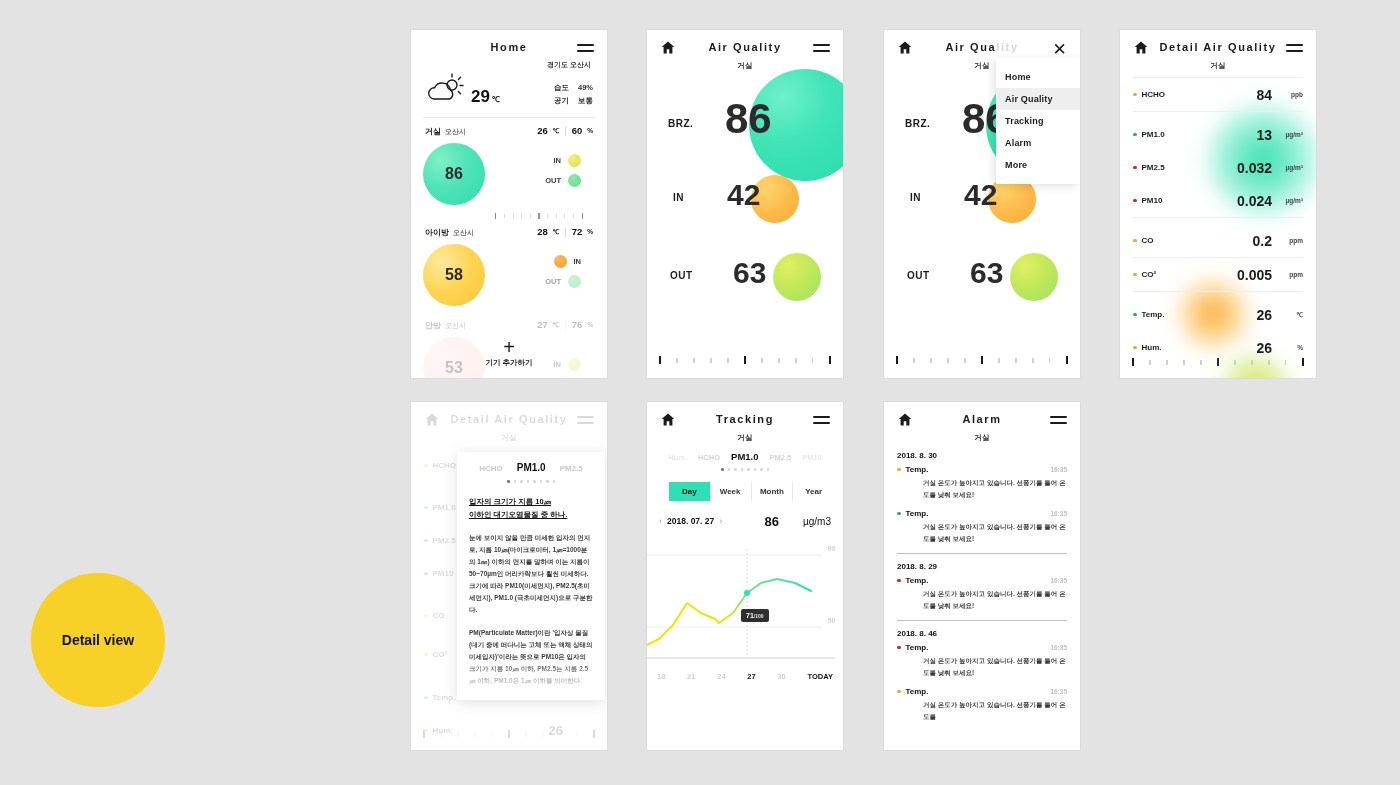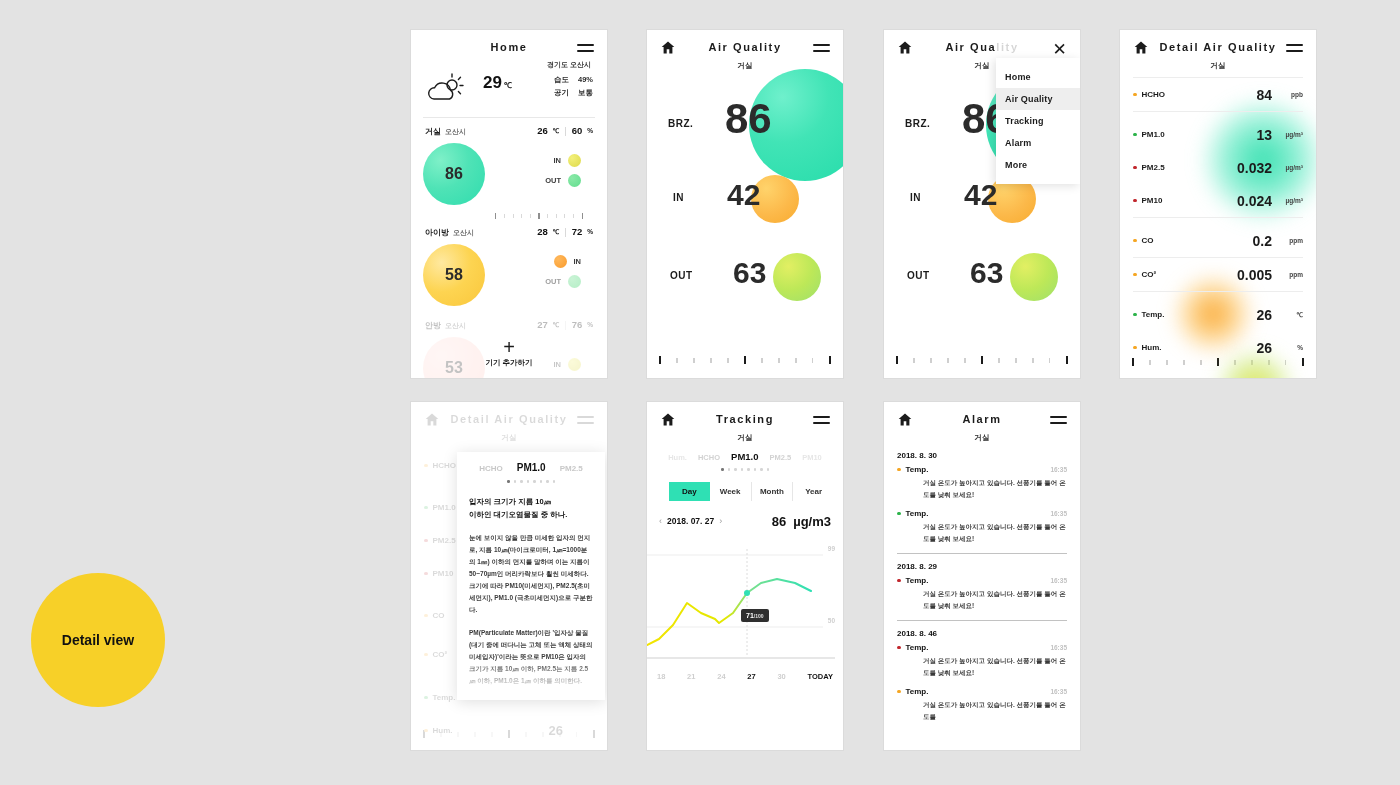--- a/index.html
+++ b/index.html
@@ -63,23 +63,22 @@
     width:17px; height:17px; color:#1b1b1b;
     font-size:17px; line-height:15px; text-align:center; font-weight:300;
   }
   .sub-room {
     text-align:center; font-size:7.5px; color:#2b2b2b; font-weight:bold;
     margin-top:-3px; letter-spacing:.3px;
   }
 
   
   .wx-row {
-    display:flex; align-items:flex-start; padding: 9px 14px 10px 14px;
+    display:flex; align-items:flex-end; padding: 9px 14px 10px 14px;
     position:relative;
-    gap:12px;
   }
   .wx-ico { width:40px; height:34px; flex:0 0 40px; }
   .wx-temp { font-size:17px; font-weight:bold; color:#111; margin-left:6px; }
   .wx-temp small { font-size:8px; font-weight:bold; margin-left:2px; }
   .wx-meta { margin-left:auto; text-align:left; font-size:7.5px; color:#2b2b2b; font-weight:bold; line-height:1.75; }
   .wx-meta span.lbl { display:inline-block; width:24px; }
   .region { position:absolute; right:16px; top:-4px; font-size:7px; color:#333; font-weight:bold; }
 
   .sep { height:1px; background:#e8e8e8; margin:0 12px; }
 
@@ -181,41 +180,41 @@
     position:absolute; left:46px; top:50px; width:148px; height:248px;
     background:#fff; box-shadow: 0 2px 14px rgba(0,0,0,.13);
     padding:10px 12px 0 12px; overflow:hidden;
   }
   .pp-tabs { display:flex; align-items:baseline; justify-content:center; gap:14px; }
   .pp-tab { font-size:8px; font-weight:bold; color:#c8c8c8; }
   .pp-tab.on { font-size:10px; color:#111; }
   .pp-dots { display:flex; justify-content:center; gap:4px; margin-top:7px; }
   .pp-dots i { width:2.5px;height:2.5px;border-radius:50%;background:#d5d5d5;display:block;}
   .pp-dots i.on { background:#777; }
-  .pp-h { font-size:7.5px; font-weight:bold; color:#111; line-height:1.75; margin-top:12px;}
+  .pp-h { font-size:7.5px; font-weight:bold; color:#111; line-height:1.75; margin-top:12px;text-decoration:underline;}
   .pp-p { font-size:6.5px; color:#3a3a3a; line-height:1.85; margin-top:11px; font-weight:bold;}
   .pp-fade { position:absolute; left:0; right:0; bottom:0; height:42px;
              background:linear-gradient(to bottom, rgba(255,255,255,0), #fff 82%); }
 
   
   .tk-tabs { display:flex; align-items:baseline; justify-content:center; gap:11px; margin-top:8px;}
   .tk-tab { font-size:7.5px; font-weight:bold; color:#d2d2d2; }
   .tk-tab.on { font-size:9.5px; color:#111; }
   .seg { display:flex; margin:11px 9px 0 22px; height:19px; }
   .seg div {
     flex:1; display:flex; align-items:center; justify-content:center;
     font-size:8px; font-weight:bold; color:#333; border-right:1px solid #e6e6e6;
   }
   .seg div:last-child { border-right:none; }
   .seg div.on { background:#2fe0b4; color:#111; border-right:none; }
   .date-row { display:flex; align-items:center; padding:0 12px; margin-top:13px; }
   .date-row .arr { font-size:9px; color:#9a9a9a; }
   .date-txt { font-size:8.5px; font-weight:bold; color:#111; margin:0 5px; }
   .trk-val { margin-left:auto; font-size:13px; font-weight:bold; color:#111; }
-  .trk-unit { font-size:13px; font-weight:bold; color:#111; margin-left:7px; }
+  .trk-unit { font-size:10px; font-weight:normal; color:#111; margin-left:24px; }
   .chart-wrap { position:relative; margin-top:12px; height:128px; }
   .x-axis { display:flex; justify-content:space-between; padding:0 10px; margin-top:3px;}
   .x-axis span { font-size:7.5px; font-weight:bold; color:#cfcfcf; }
   .x-axis span.on { color:#111; }
   .tip {
     position:absolute; left:94px; top:68px;
     background:#2f2f2f; color:#fff; font-size:7px; font-weight:bold;
     padding:3px 5px; border-radius:2px; white-space:nowrap;
   }
   .tip small { font-size:5px; opacity:.85; }

